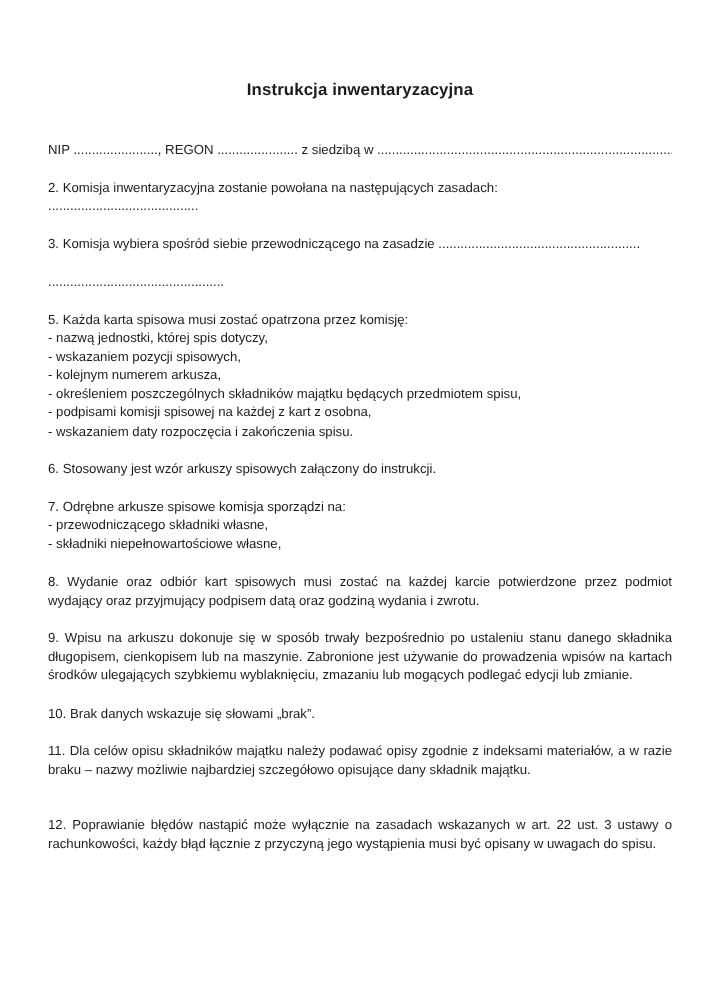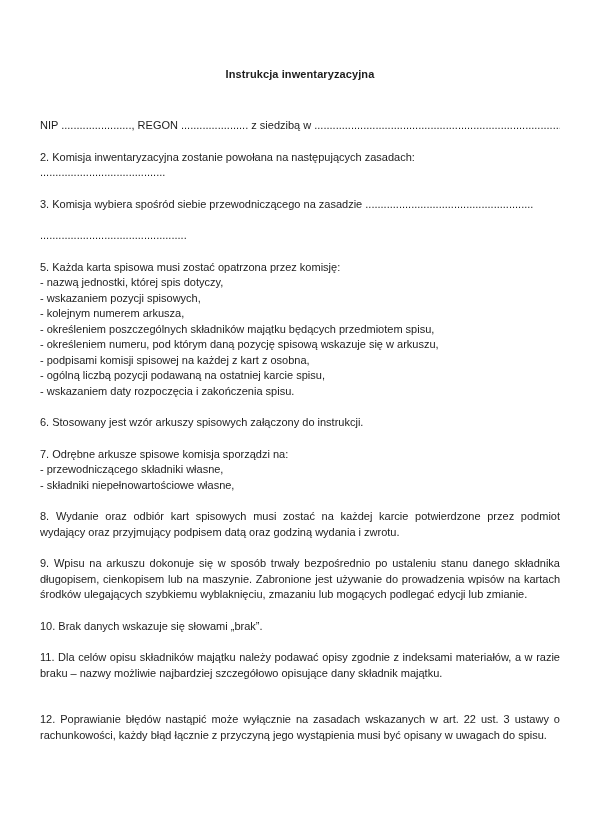--- a/index.html
+++ b/index.html
@@ -12,21 +12,21 @@
     width: 600px; height: 825px;
     padding: 66px 40px 0 40px;
     background: #ffffff;
     color: #1c1c1c;
     font-family: "Liberation Sans", sans-serif;
     font-size: 11px;
     line-height: 15.5px;
   }
   .title {
     margin: 0 0 36px 0;
-    font-size: 11px;
+    font-size: 14px;
     font-weight: bold;
     text-align: center;
     line-height: 16px;
     letter-spacing: 0.1px;
   }
   .para { margin: 0 0 16px 0; }
   .para:last-child { margin-bottom: 0; margin-top: 31px; }
   .just { text-align: justify; }
   .clip { white-space: nowrap; overflow: hidden; }
   .line { display: block; }
@@ -52,23 +52,21 @@
   <div class="para">
     <span class="line">................................................</span>
   </div>
 
   <div class="para">
     <span class="line">5. Każda karta spisowa musi zostać opatrzona przez komisję:</span>
     <span class="line">- nazwą jednostki, której spis dotyczy,</span>
     <span class="line">- wskazaniem pozycji spisowych,</span>
     <span class="line">- kolejnym numerem arkusza,</span>
     <span class="line">- określeniem poszczególnych składników majątku będących przedmiotem spisu,</span>
-    <span class="line">- określeniem numeru, pod którym daną pozycję spisową wskazuje się w arkuszu,</span>
     <span class="line">- podpisami komisji spisowej na każdej z kart z osobna,</span>
-    <span class="line">- ogólną liczbą pozycji podawaną na ostatniej karcie spisu,</span>
     <span class="line">- wskazaniem daty rozpoczęcia i zakończenia spisu.</span>
   </div>
 
   <div class="para">6. Stosowany jest wzór arkuszy spisowych załączony do instrukcji.</div>
 
   <div class="para">
     <span class="line">7. Odrębne arkusze spisowe komisja sporządzi na:</span>
     <span class="line">- przewodniczącego składniki własne,</span>
     <span class="line">- składniki niepełnowartościowe własne,</span>
   </div>

